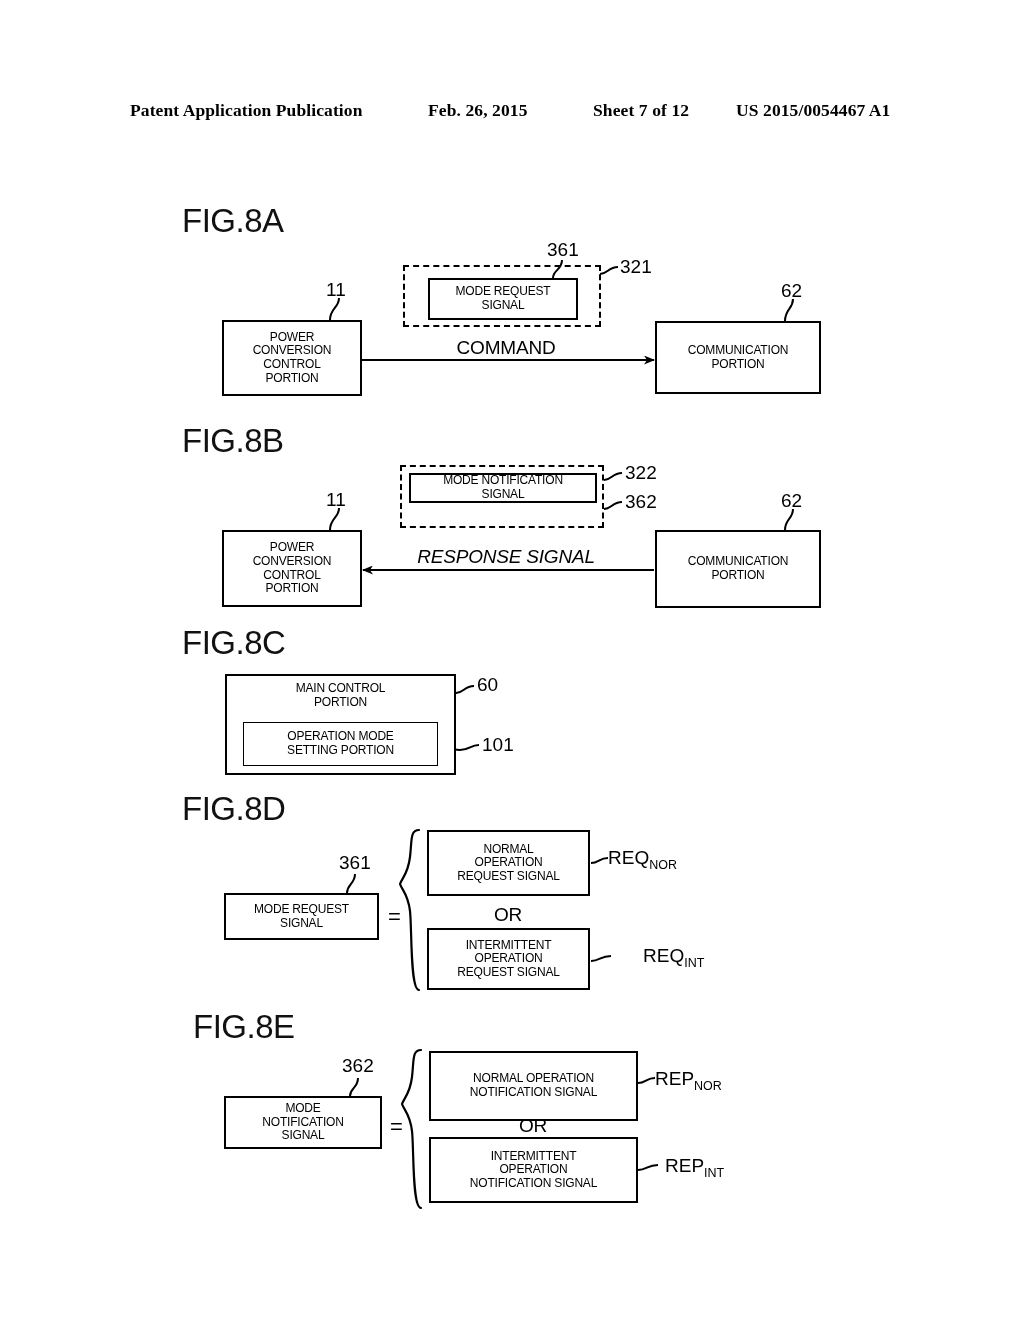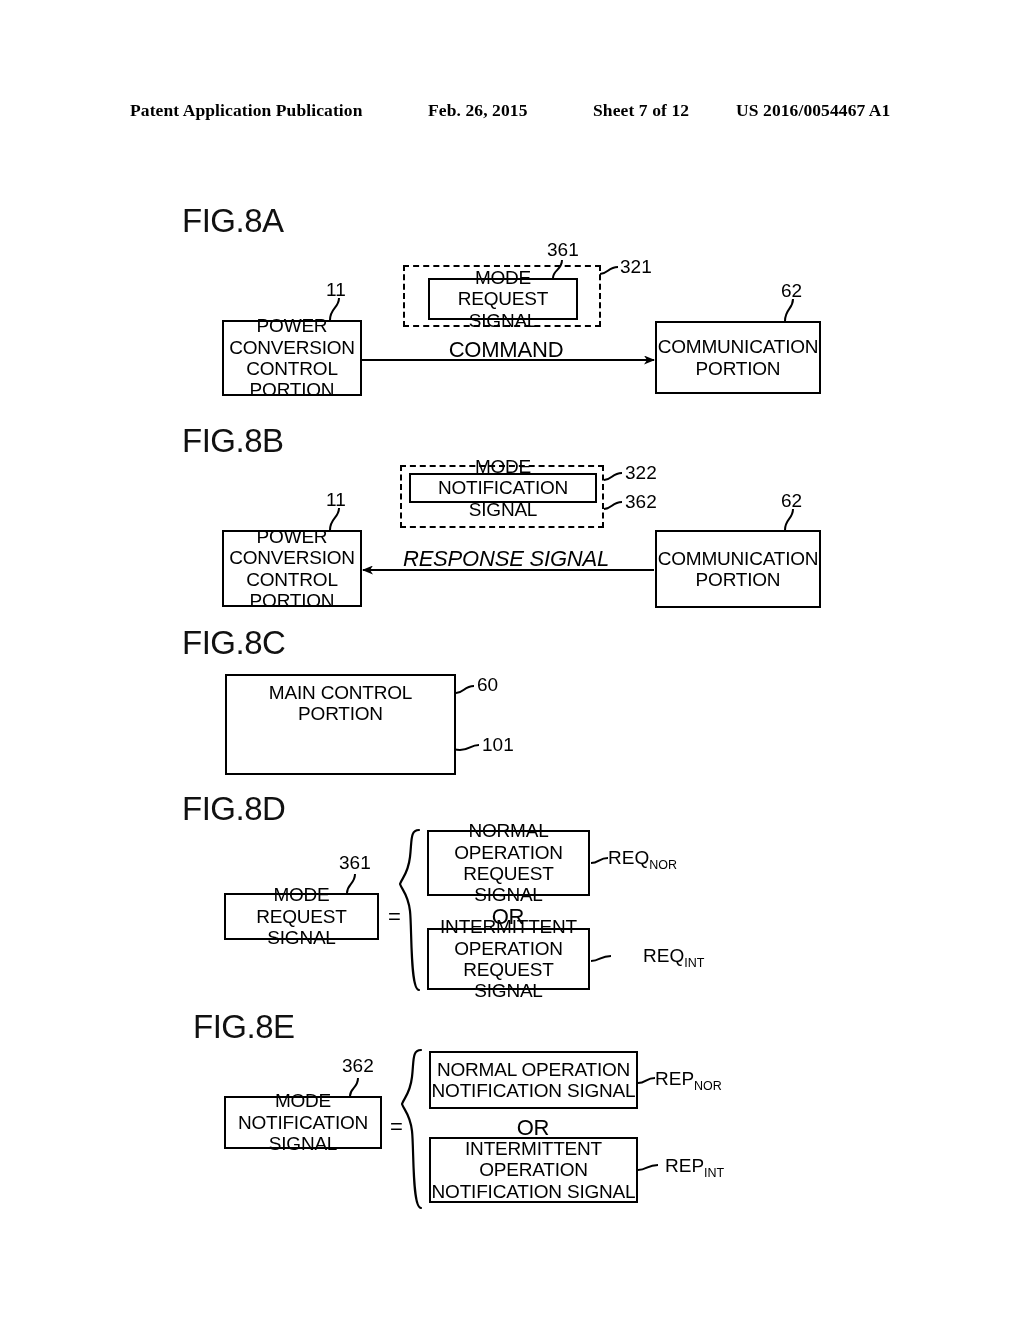--- a/index.html
+++ b/index.html
@@ -52,38 +52,38 @@
   .box {
     position: absolute;
     box-sizing: border-box;
     border: 2.2px solid #000;
     background: #fff;
     display: flex;
     align-items: center;
     justify-content: center;
     text-align: center;
     font-family: "Liberation Sans", sans-serif;
-    font-size: 19px;
+    font-size: 12px;
     line-height: 1.13;
     letter-spacing: -0.2px;
     white-space: pre-line;
   }
   .box.thin { border-width: 1.8px; }
   .dashbox {
     position: absolute;
     box-sizing: border-box;
     border: 2.2px dashed #000;
     background: transparent;
   }
 
   
   .txt {
     position: absolute;
     font-family: "Liberation Sans", sans-serif;
-    font-size: 22px;
+    font-size: 19px;
     letter-spacing: -0.2px;
     white-space: nowrap;
     line-height: 1.1;
   }
   .txt.center { transform: translateX(-50%); text-align: center; }
 
   
   .ref {
     position: absolute;
     font-family: "Liberation Sans", sans-serif;
@@ -108,21 +108,21 @@
 </style>
 </head>
 <body>
 
 <div id="page">
 
   <div class="pat-header">
     <span class="ph-pub">Patent Application Publication</span>
     <span class="ph-date">Feb. 26, 2015</span>
     <span class="ph-sheet">Sheet 7 of 12</span>
-    <span class="ph-num">US 2016/0054467 A1</span>
+    <span class="ph-num">US 2015/0054467 A1</span>
   </div>
 
   <svg id="lines" viewBox="0 0 1024 1320" xmlns="http://www.w3.org/2000/svg">
     <defs>
       <marker id="arrowR" markerWidth="11" markerHeight="9" refX="10" refY="4.5" orient="auto" markerUnits="userSpaceOnUse">
         <path d="M0,0 L11,4.5 L0,9 L3,4.5 Z" fill="#000"></path>
       </marker>
       <marker id="arrowL" markerWidth="11" markerHeight="9" refX="10" refY="4.5" orient="auto" markerUnits="userSpaceOnUse">
         <path d="M0,0 L11,4.5 L0,9 L3,4.5 Z" fill="#000"></path>
       </marker>
@@ -211,20 +211,22 @@
   <div class="ref" style="left:326px; top:478px;">11</div>
   <div class="ref" style="left:625px; top:451px;">322</div>
   <div class="ref" style="left:625px; top:480px;">362</div>
   <div class="ref" style="left:781px; top:479px;">62</div>
 
   <div class="fig-label" style="left:182px; top:612px;">FIG.8C</div>
 
   <div class="box" style="left:225px; top:662px; width:231px; height:101px; align-items:flex-start; padding-top:6px;">MAIN CONTROL
 PORTION</div>
 
+  <div class="box thin" style="left:243px; top:710px; width:195px; height:44px;">OPERATION MODE
+SETTING PORTION</div>
 
   <div class="ref" style="left:477px; top:663px;">60</div>
   <div class="ref" style="left:482px; top:723px;">101</div>
 
   <div class="fig-label" style="left:182px; top:778px;">FIG.8D</div>
 
   <div class="box" style="left:224px; top:881px; width:155px; height:47px;">MODE REQUEST
 SIGNAL</div>
 
   <div class="txt" style="left:388px; top:893px; font-size:22px;">=</div>
@@ -246,21 +248,21 @@
   <div class="ref sub" style="left:643px; top:934px;"><span>REQ</span><sub>INT</sub></div>
 
   <div class="fig-label" style="left:193px; top:996px;text-align:right;">FIG.8E</div>
 
   <div class="box" style="left:224px; top:1084px; width:158px; height:53px;">MODE
 NOTIFICATION
 SIGNAL</div>
 
   <div class="txt" style="left:390px; top:1103px; font-size:22px;">=</div>
 
-  <div class="box" style="left:429px; top:1039px; width:209px; height:58px;">NORMAL OPERATION
+  <div class="box" style="left:429px; top:1039px; width:209px; height:70px;">NORMAL OPERATION
 NOTIFICATION SIGNAL</div>
 
   <div class="txt center" style="left:533px; top:1104px;">OR</div>
 
   <div class="box" style="left:429px; top:1125px; width:209px; height:66px;">INTERMITTENT
 OPERATION
 NOTIFICATION SIGNAL</div>
 
   <div class="ref" style="left:342px; top:1044px;">362</div>
 

